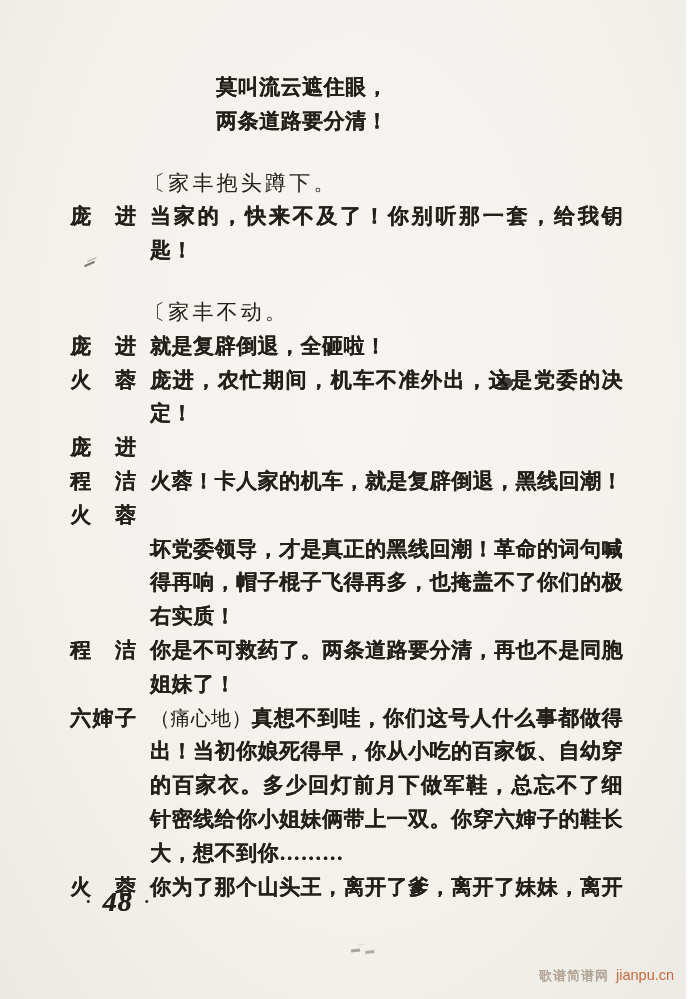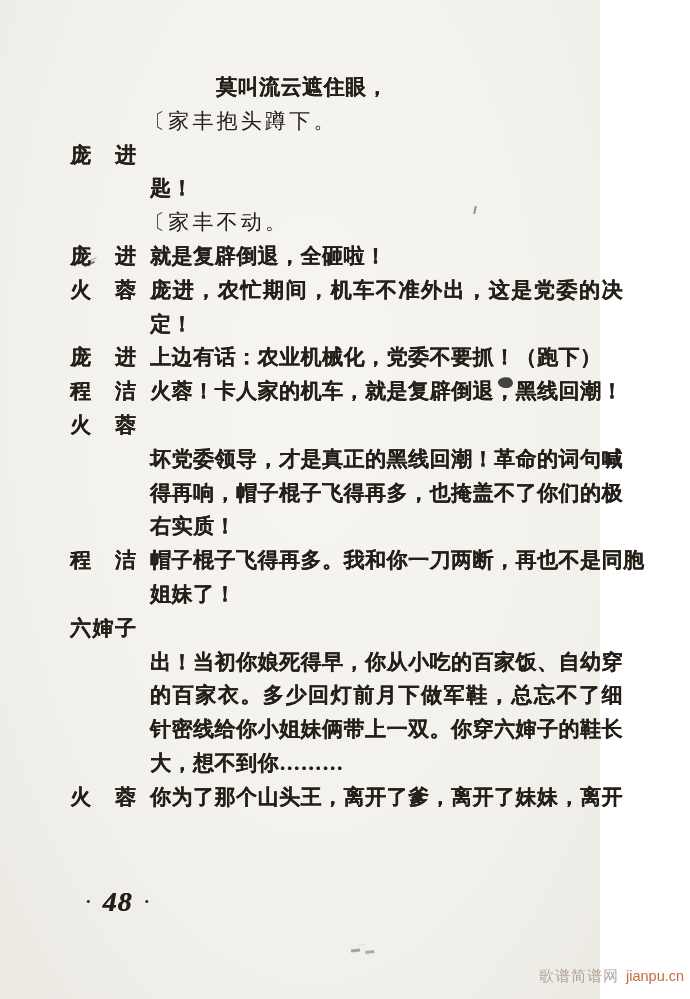--- a/index.html
+++ b/index.html
@@ -1,59 +1,59 @@
 <!DOCTYPE html>
 <html style="--paper: #f3f1ec; --paper_light: #f7f5f1; --paper_dark: #ebe9e2; --ink: #242019; --watermark_name: #ab9c8d; --watermark_url: #c35a28;"><head>
 <meta charset="utf-8">
 <style>
   html,body{margin:0;padding:0;}
   body{
     width:690px;height:999px;overflow:hidden;
     font-family:"Liberation Serif","DejaVu Serif",serif;
   }
   .page{
-    position:relative;width:600px;height:999px;
+    position:relative;width:686px;height:999px;
     background:
       radial-gradient(ellipse at 52% 38%, var(--paper_light) 0%, var(--paper) 62%, var(--paper_dark) 100%);
     color:var(--ink);
   }
   
   .script-lines{position:absolute;top:71px;left:0;right:0;}
   .line{
     position:relative;height:33.8px;line-height:33.8px;
     font-size:21px;letter-spacing:.5px;white-space:nowrap;
     font-weight:600;
     text-shadow:0.35px 0 0 currentColor;
   }
   .line .text{display:block;}
   .dialogue .text,.cont .text{margin-left:150px;width:473px;}
   .fill .text{text-align:justify;text-align-last:justify;}
   .verse .text{margin-left:216px;}
-  .stage .text{margin-left:144px;letter-spacing:3.2px;font-weight:500;text-shadow:none;}
+  .stage .text{margin-left:144px;letter-spacing:3.2px;font-weight:500;text-shadow:none;margin-top:28px;}
   .dialogue .speaker{
     position:absolute;left:70px;top:0;width:66px;
     display:block;text-align:justify;text-align-last:justify;
     font-weight:700;letter-spacing:0;
   }
   .lead{font-style:normal;font-weight:400;font-size:20px;letter-spacing:0;text-shadow:none;}
   
   .footer{
     position:absolute;left:86px;top:889px;height:26px;
     display:flex;align-items:center;gap:12px;
     color:var(--ink);
   }
   .footer .num{font-size:28px;font-weight:700;font-style:italic;letter-spacing:1px;text-shadow:0.4px 0 0 currentColor;}
   .footer .dot{font-size:13px;line-height:26px;}
   
   .watermark{
     position:absolute;left:539px;top:967px;
     display:flex;align-items:baseline;gap:7px;white-space:nowrap;
     opacity:.9;
   }
-  .wm-name{font-size:15px;color:var(--watermark_name);letter-spacing:1px;}
+  .wm-name{font-size:13px;color:var(--watermark_name);letter-spacing:1px;font-weight:bold;}
   .wm-url{font-size:14.5px;color:var(--watermark_url);font-family:"Liberation Sans","DejaVu Sans",sans-serif;text-align:center;}
   
   .artifact{position:absolute;pointer-events:none;}
   .artifact-tick{
     left:84px;top:263px;width:11px;height:2px;
     background:rgba(45,42,38,.6);transform:rotate(-24deg);
     box-shadow:4px -3px 0 -0.5px rgba(45,42,38,.45);
   }
   .artifact-blot{
     left:498px;top:377px;width:15px;height:11px;
@@ -73,72 +73,76 @@
 </style>
 </head>
 <body>
 
 <div class="page">
 
   <div class="script-lines">
       <div class="line verse">
         <span class="text">莫叫流云遮住眼，</span>
       </div>
+      <div class="line verse">
+        <span class="text">两条道路要分清！</span>
+      </div>
       <div class="line stage">
         <span class="text">〔家丰抱头蹲下。</span>
       </div>
       <div class="line dialogue fill">
         <span class="speaker">庞进</span>
+        <span class="text">当家的，快来不及了！你别听那一套，给我钥</span>
       </div>
       <div class="line cont">
         <span class="text">匙！</span>
       </div>
       <div class="line stage">
         <span class="text">〔家丰不动。</span>
       </div>
       <div class="line dialogue">
         <span class="speaker">庞进</span>
         <span class="text">就是复辟倒退，全砸啦！</span>
       </div>
       <div class="line dialogue fill">
         <span class="speaker">火蓉</span>
         <span class="text">庞进，农忙期间，机车不准外出，这是党委的决</span>
       </div>
       <div class="line cont">
         <span class="text">定！</span>
       </div>
       <div class="line dialogue">
         <span class="speaker">庞进</span>
-        <span class="text">上边有话：农业机械化，党委不要抓！（跑下）</span>
       </div>
       <div class="line dialogue fill">
         <span class="speaker">程洁</span>
         <span class="text">火蓉！卡人家的机车，就是复辟倒退，黑线回潮！</span>
       </div>
       <div class="line dialogue fill">
         <span class="speaker">火蓉</span>
       </div>
       <div class="line cont fill">
         <span class="text">坏党委领导，才是真正的黑线回潮！革命的词句喊</span>
       </div>
       <div class="line cont fill">
         <span class="text">得再响，帽子棍子飞得再多，也掩盖不了你们的极</span>
       </div>
       <div class="line cont">
         <span class="text">右实质！</span>
       </div>
       <div class="line dialogue fill">
         <span class="speaker">程洁</span>
-        <span class="text">帽子棍子飞得再多。我和你一刀两断，再也不是同胞</span>
+        <span class="text">你是不可救药了。两条道路要分清，再也不是同胞</span>
       </div>
       <div class="line cont">
         <span class="text">姐妹了！</span>
       </div>
       <div class="line dialogue fill">
         <span class="speaker">六婶子</span>
+        <span class="text"><em class="lead">（痛心地）</em>真想不到哇，你们这号人什么事都做得</span>
       </div>
       <div class="line cont fill">
         <span class="text">出！当初你娘死得早，你从小吃的百家饭、自幼穿</span>
       </div>
       <div class="line cont fill">
         <span class="text">的百家衣。多少回灯前月下做军鞋，总忘不了细</span>
       </div>
       <div class="line cont fill">
         <span class="text">针密线给你小姐妹俩带上一双。你穿六婶子的鞋长</span>
       </div>

